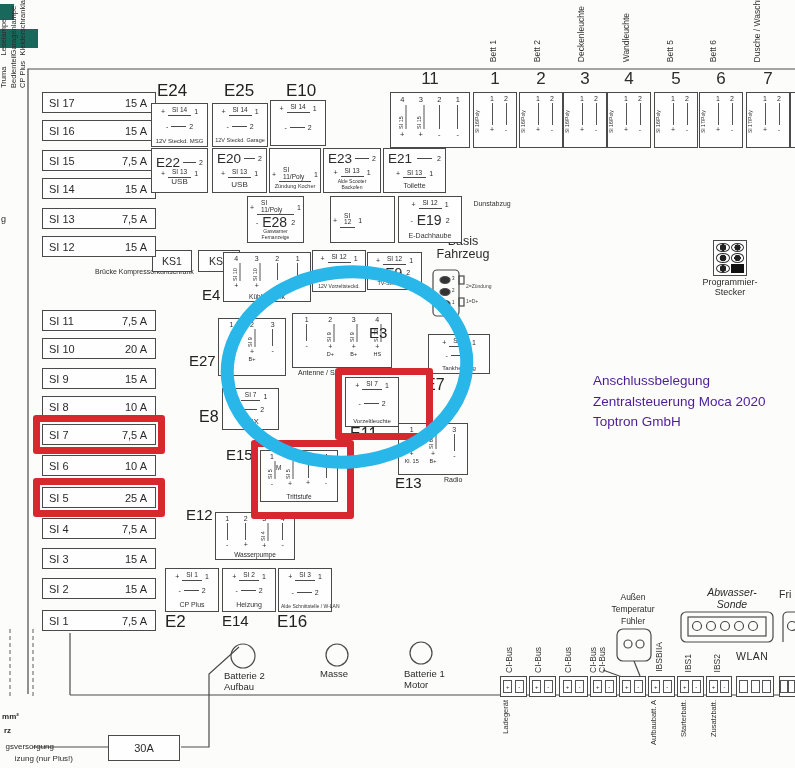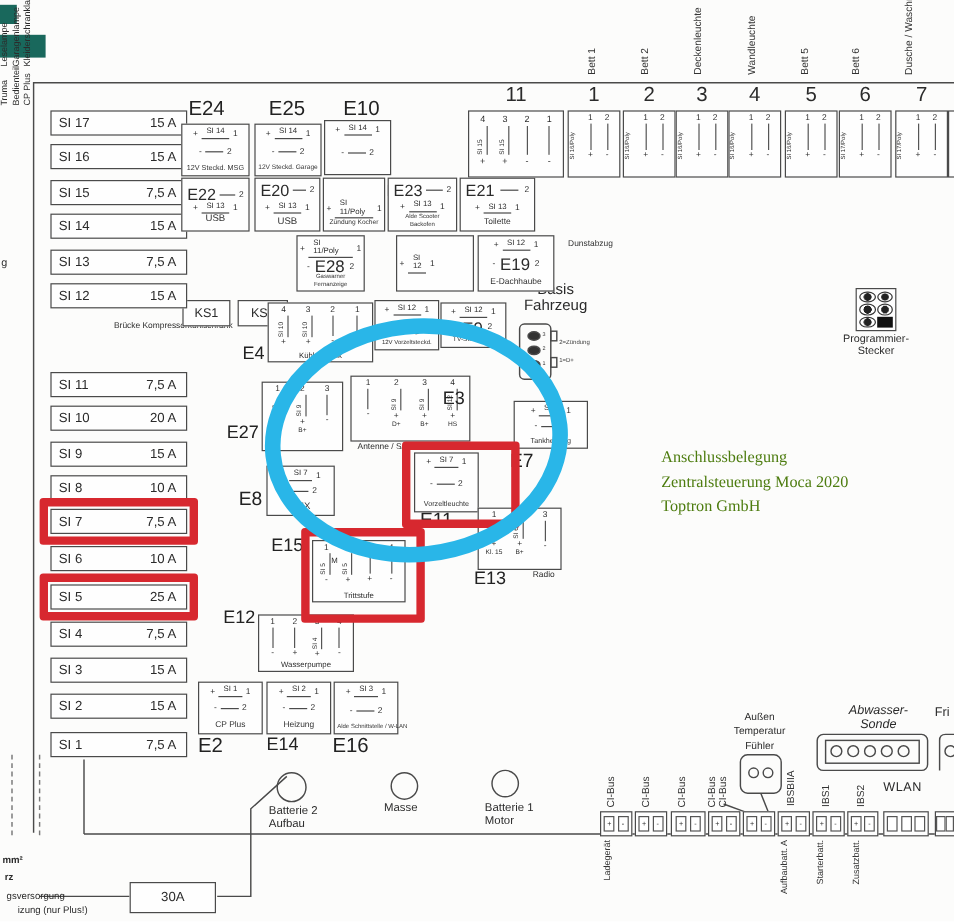--- a/index.html
+++ b/index.html
@@ -90,21 +90,21 @@
         <path d="M273 520 L279 530"></path>
     </g>
     <g>
       <circle cx="279" cy="468" r="8"></circle>
     </g>
   </svg>
 
   <div class="abs" style="left:0;top:4px;width:14px;height:16px;background:#19685c;"></div>
   <div class="abs" style="left:0;top:29px;width:38px;height:19px;background:#19685c;"></div>
 
-  <div class="abs" style="left:551px;top:371px;font-size:13.5px;line-height:20.5px;color:#4d7c0f;font-family:Liberation Serif, serif;">
+  <div class="abs" style="left:593px;top:371px;font-size:13.5px;line-height:20.5px;color:#4c1d95;">
     <div>Anschlussbelegung</div>
     <div>Zentralsteuerung Moca 2020</div>
     <div>Toptron GmbH</div>
   </div>
 
   <div class="abs" style="left:103px;top:251px;font-size:7px;">KS1 / KS2:</div>
   <div class="abs" style="left:95px;top:268px;font-size:7px;">Brücke Kompressorkühlschrank</div>
   <div class="box" style="left:152px;top:250px;width:40px;height:22px;display:flex;align-items:center;justify-content:center;font-size:10.5px;">
     <span>KS1</span>
     </div>

